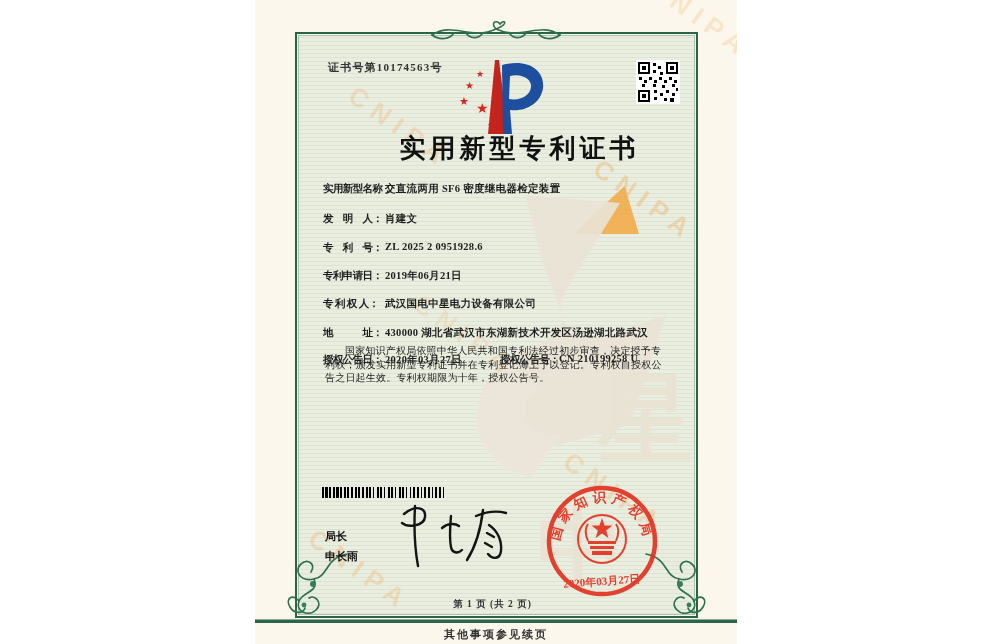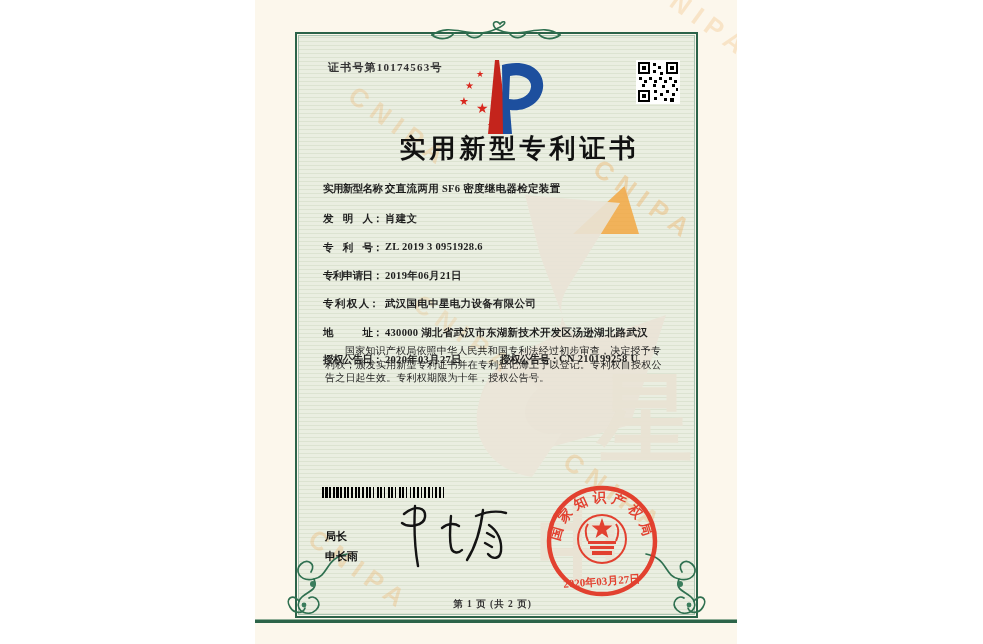--- a/index.html
+++ b/index.html
@@ -170,21 +170,21 @@
   <div class="f-row" style="top:182px">
     <span class="lbl">实用新型名称：</span>
     <span class="val">交直流两用 SF6 密度继电器检定装置</span>
   </div>
   <div class="f-row" style="top:212px">
     <span class="lbl">发　明　人：</span>
     <span class="val">肖建文</span>
   </div>
   <div class="f-row" style="top:241px">
     <span class="lbl">专　利　号：</span>
-    <span class="val">ZL 2019 3 0951928.6</span>
+    <span class="val">ZL 2025 2 0951928.6</span>
   </div>
   <div class="f-row" style="top:269px">
     <span class="lbl">专利申请日：</span>
     <span class="val">2019年06月21日</span>
   </div>
   <div class="f-row" style="top:297px">
     <span class="lbl">专 利 权 人：</span>
     <span class="val">武汉国电中星电力设备有限公司</span>
   </div>
   <div class="f-row" style="top:326px;height:28px">
@@ -238,14 +238,15 @@
       <rect x="45" y="59" width="28" height="3" stroke="none"></rect>
       <rect x="47" y="64" width="24" height="3" stroke="none"></rect>
       <rect x="49" y="69" width="20" height="4" stroke="none"></rect>
       <path d="M45,59 C42,52 42,46 45,42 M73,59 C76,52 76,46 73,42" fill="none" stroke-width="2"></path>
     </g>
     <text x="59" y="103" text-anchor="middle" font-size="11" font-weight="bold" fill="#e23322" transform="rotate(-4 59 103)">2020年03月27日</text>
   </svg>
 
   <div class="page-info">第 1 页 (共 2 页)</div>
   <div class="bottom-rule"></div>
+  <div class="footer-note">其他事项参见续页</div>
 
 </div>
 
 </body></html>

